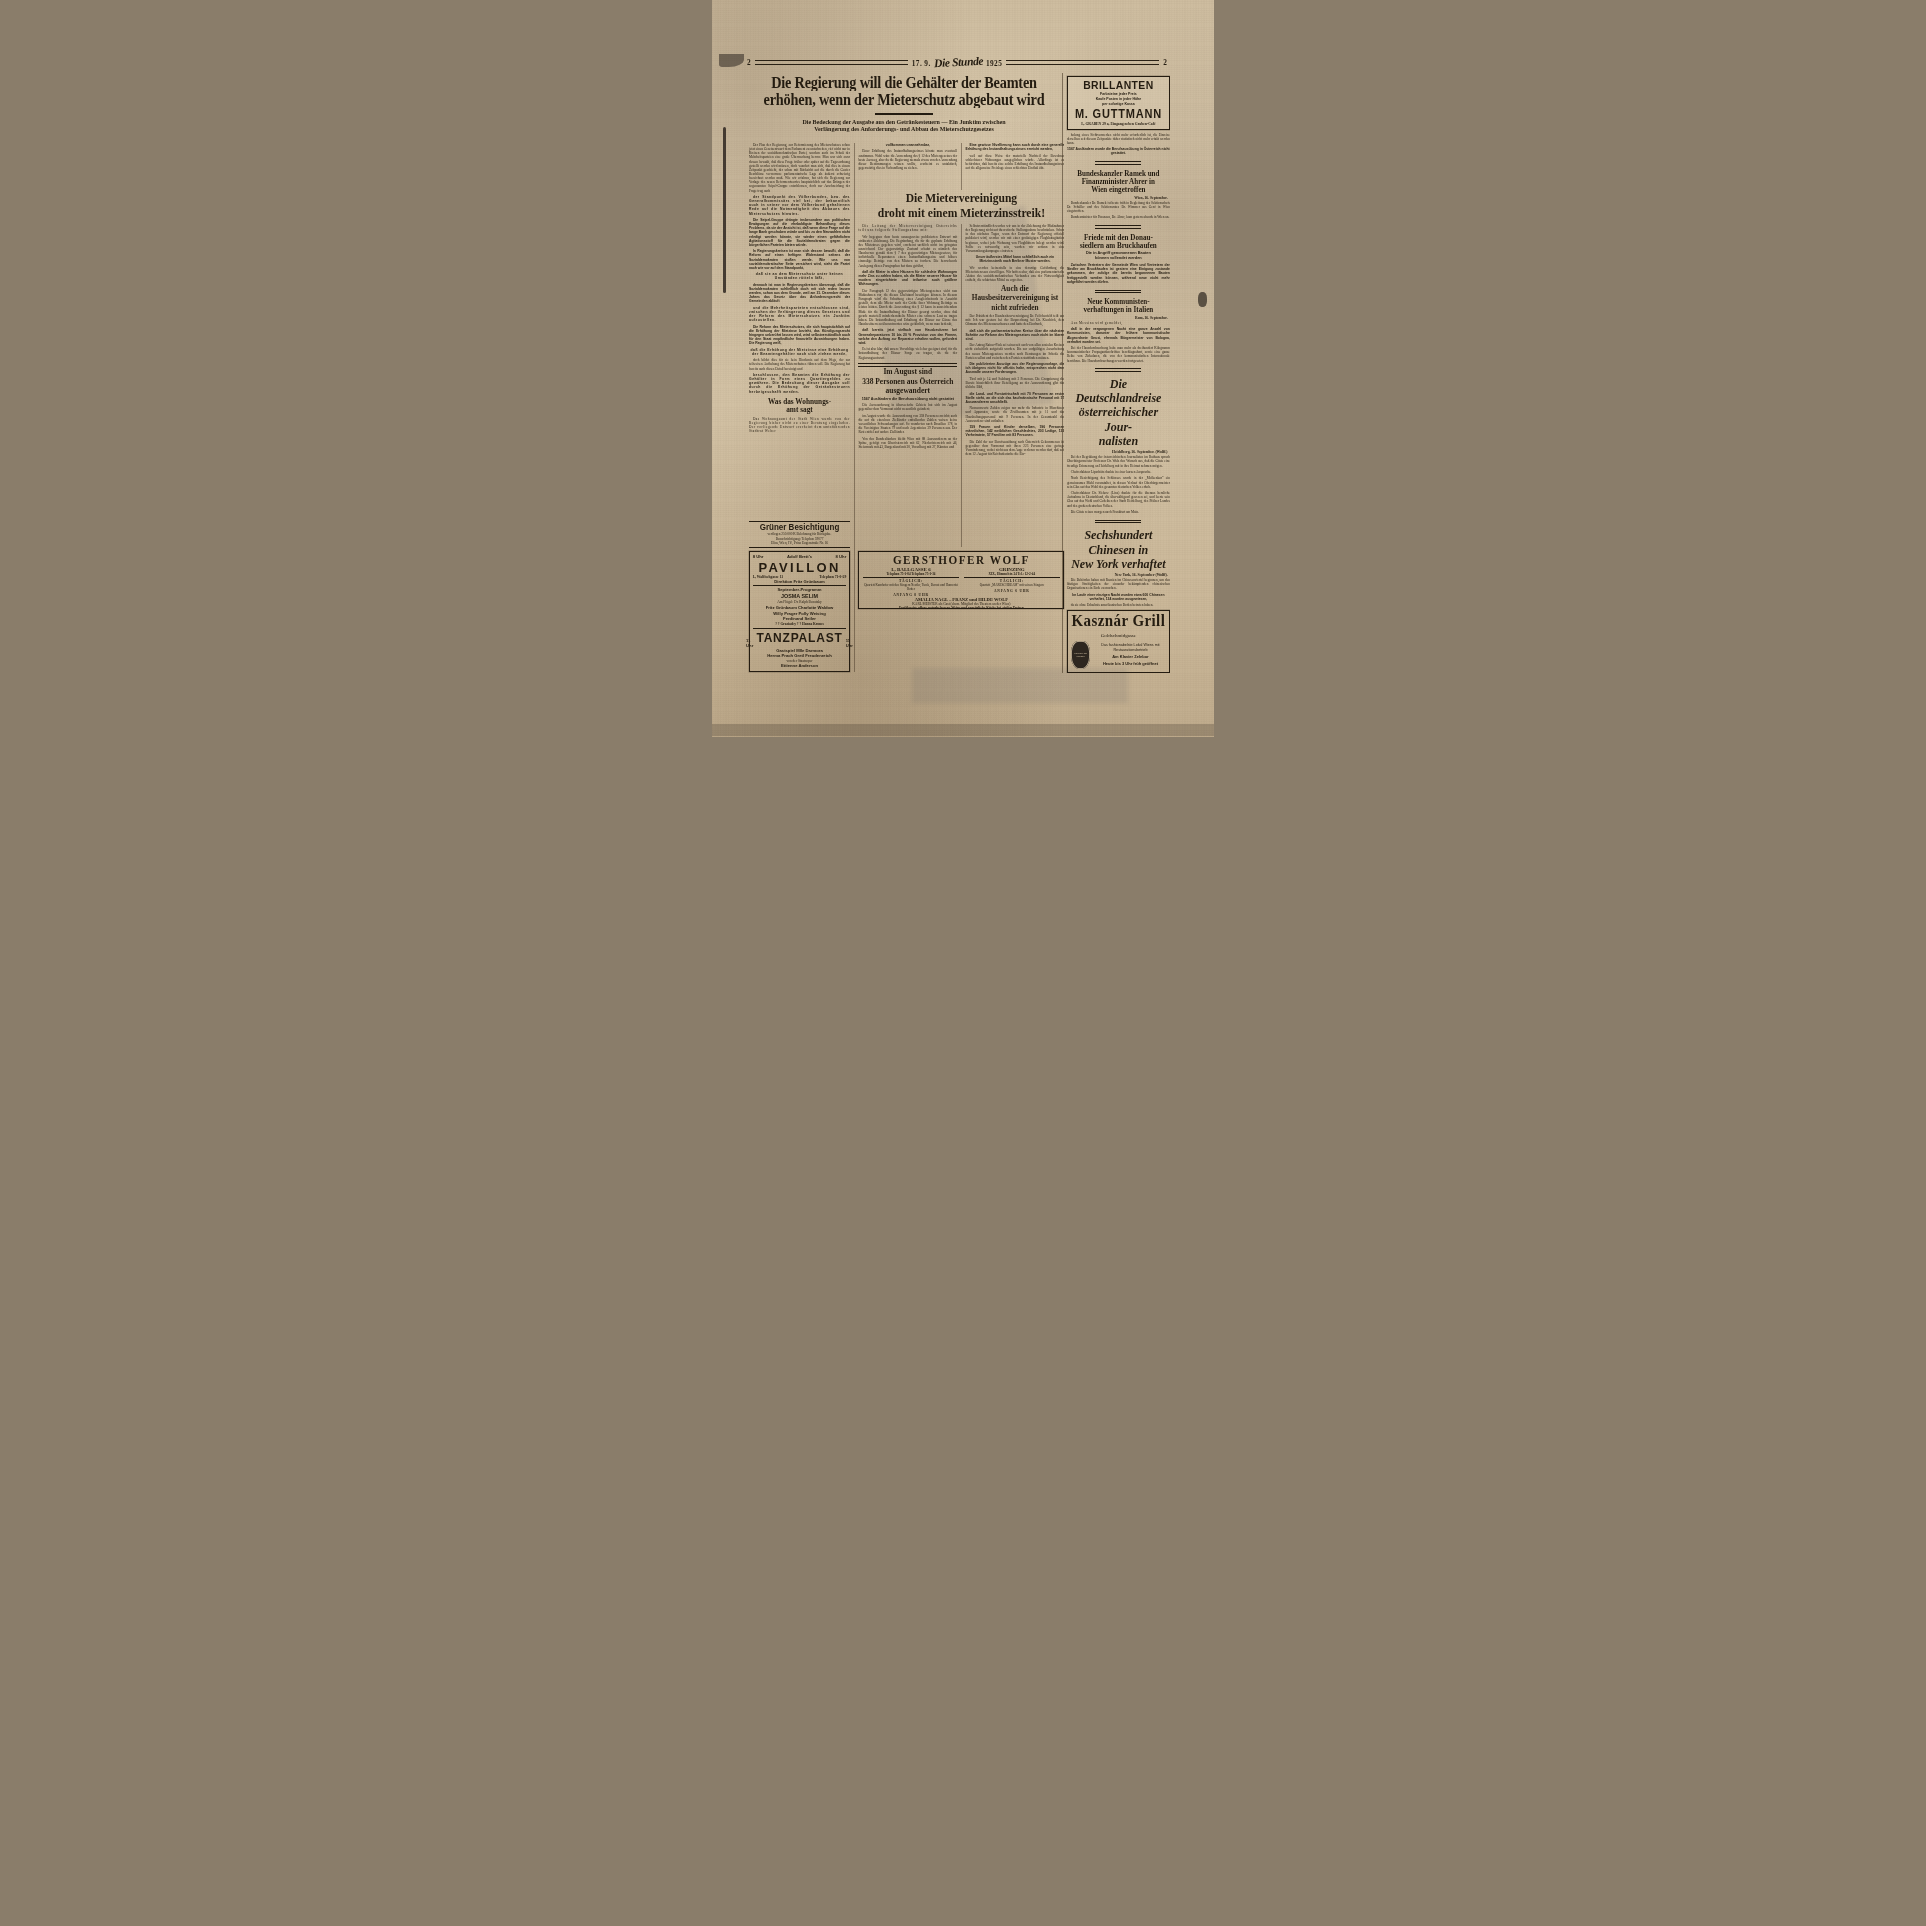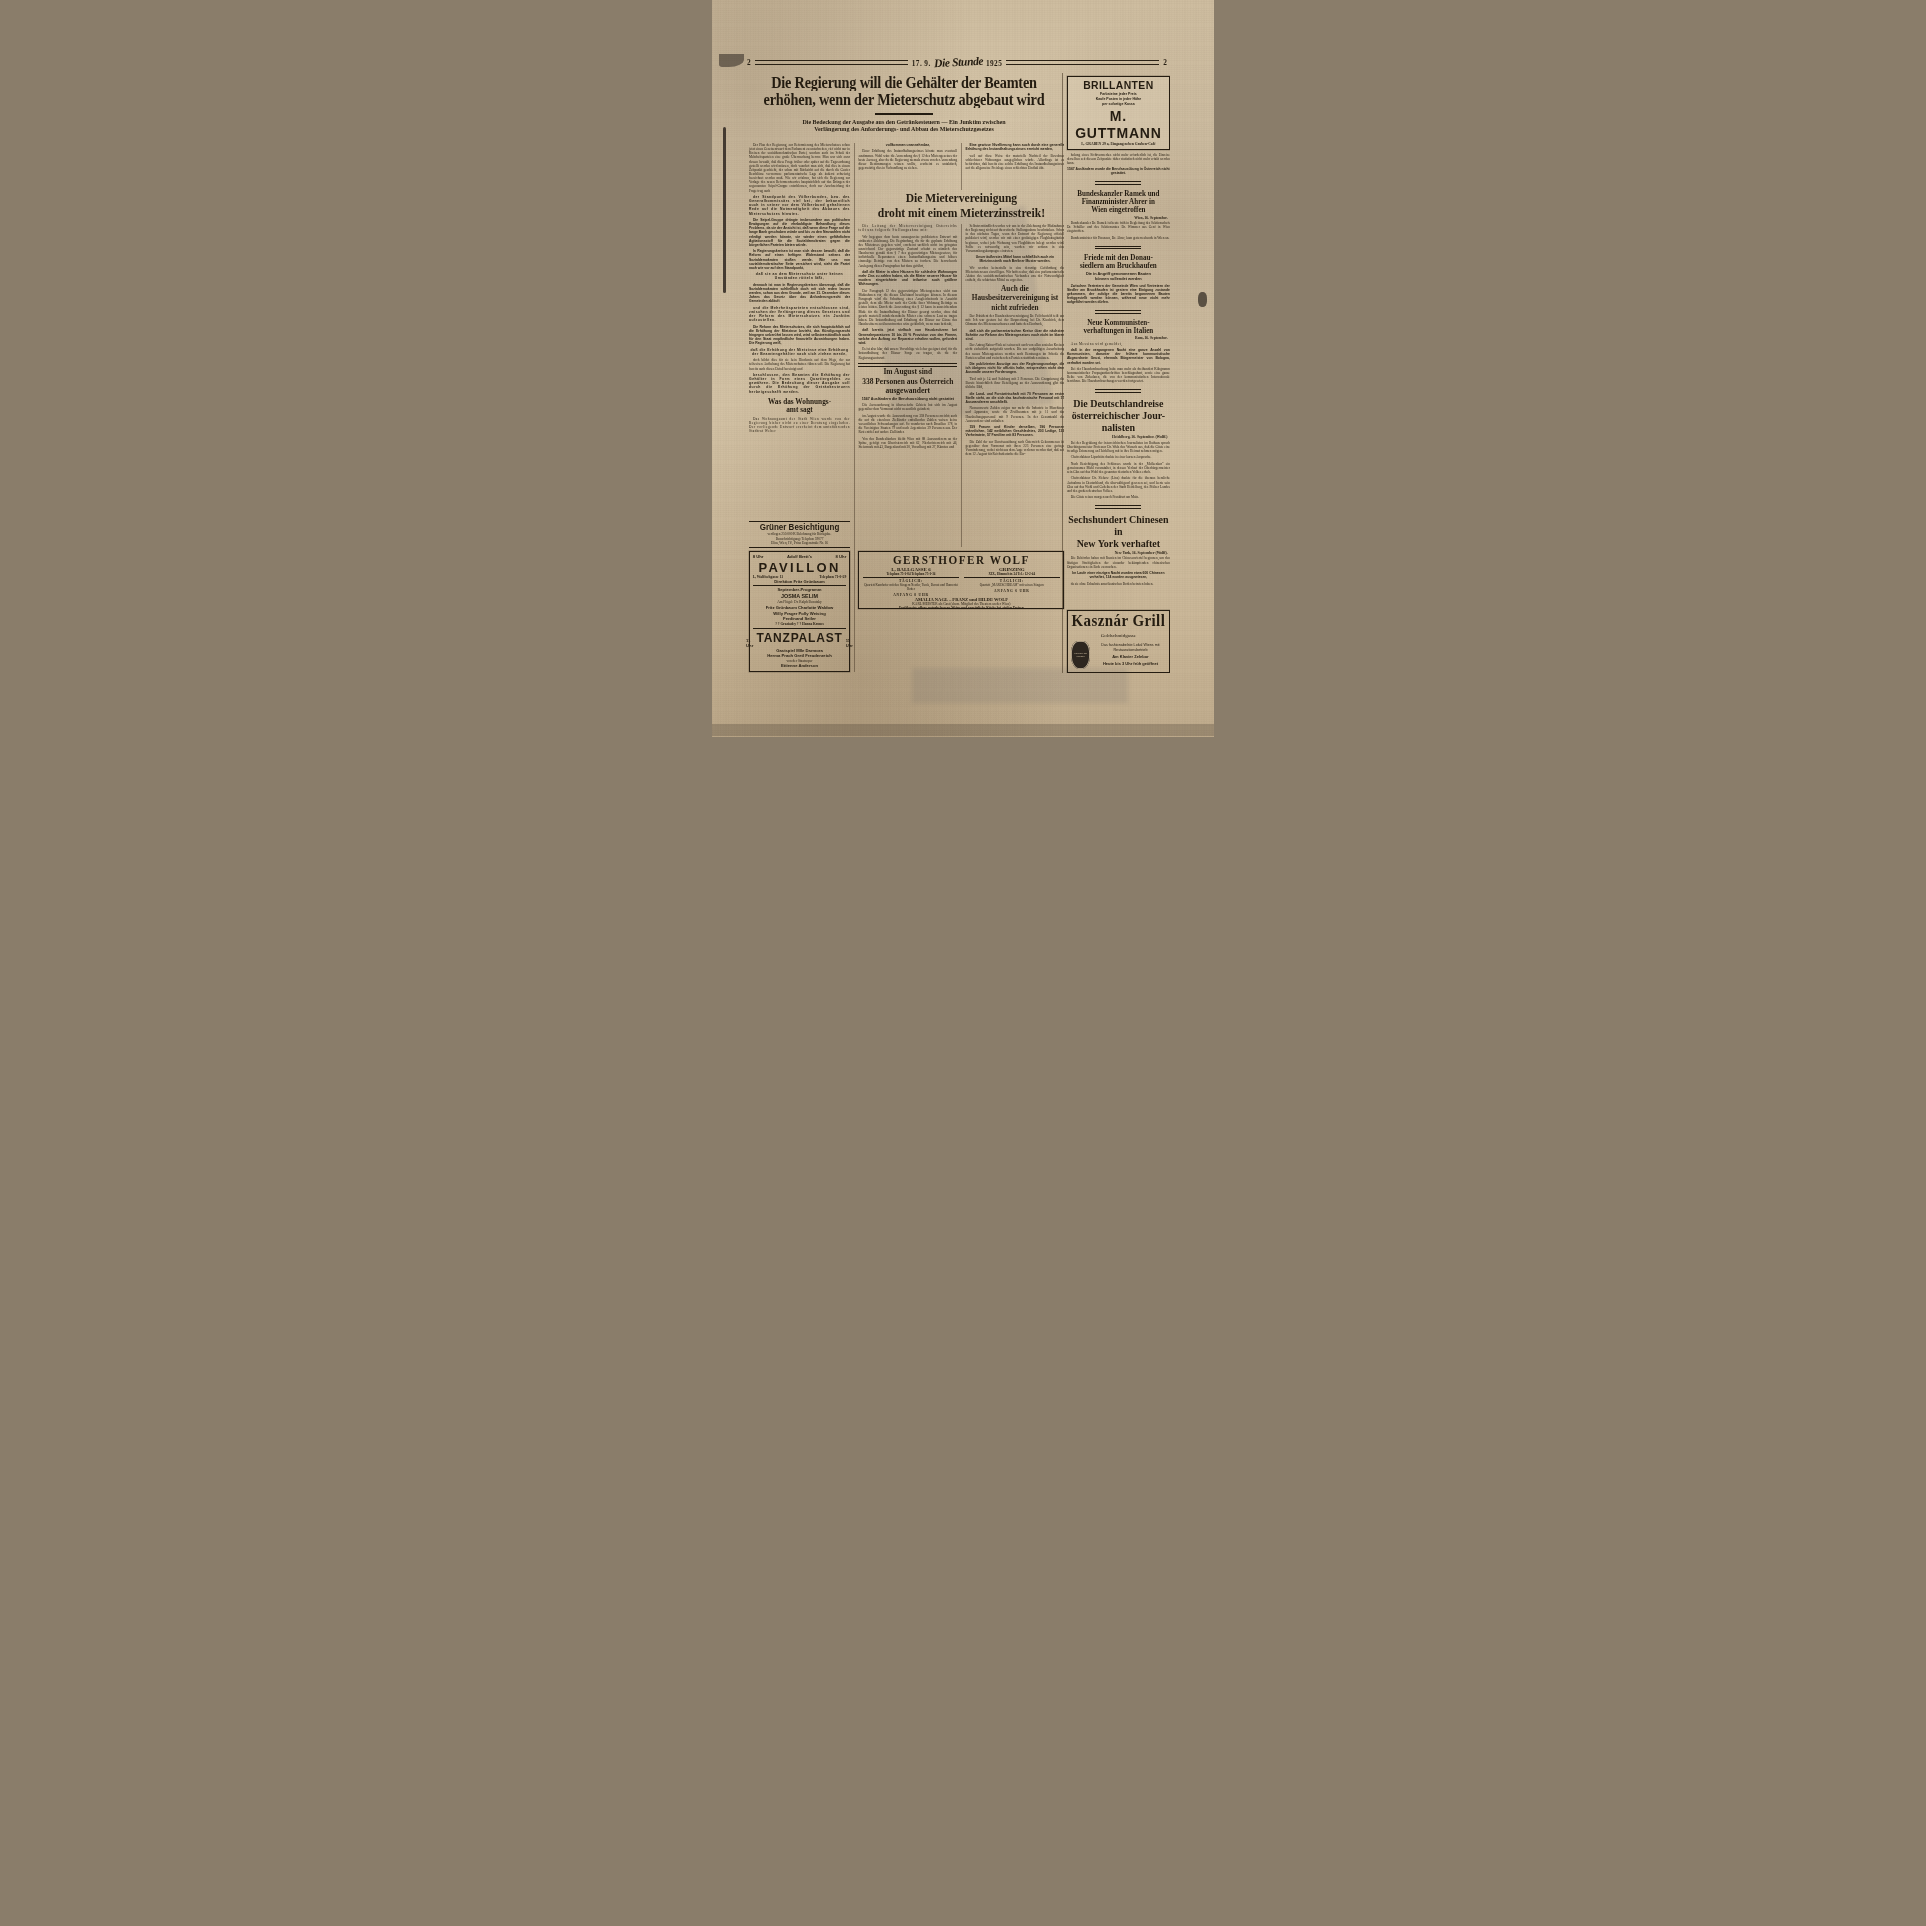--- a/index.html
+++ b/index.html
@@ -48,28 +48,28 @@
   .rowmid{height:323px;overflow:hidden;}
   .aug-rule{height:1.9px;border-top:0.8px solid #241c11;border-bottom:0.4px solid #241c11;margin:3.1px 0 2.3px;}
   .aug-h{font-weight:bold;font-size:7.5px;line-height:1.15;text-align:center;transform:scaleY(1.08);margin:0.8px 0 1.9px;}
   .aug-sub{font-family:"Liberation Sans",sans-serif;font-weight:bold;font-size:3.7px;text-align:center;margin:0 0 2.3px;}
   
   .sdiv{width:46px;height:1.5px;border-top:0.8px solid #241c11;border-bottom:0.4px solid #241c11;margin:3.5px auto;}
   .rail{position:absolute;left:350px;top:73px;width:103px;height:600px;overflow:hidden;
         border-left:0.4px solid rgba(60,45,28,.55);padding-left:3.9px;display:flex;flex-direction:column;}
   .rail .bodytext p{font-size:3.4px;}
   .rail-h{font-weight:bold;font-size:7.1px;line-height:1.15;text-align:center;margin:1.5px 0 1.5px;transform:scaleY(1.05);}
-  .rail-hi{font-weight:bold;font-size:10px;line-height:1.2;text-align:center;margin:1.5px 0 1.5px;}
+  .rail-hi{font-style:italic;font-weight:bold;font-size:12px;line-height:1.2;text-align:center;margin:1.5px 0 1.5px;}
   .rail-sub{font-family:"Liberation Sans",sans-serif;font-weight:bold;font-size:3.9px;text-align:center;line-height:1.25;margin:0.8px 0 1.9px;}
   .dateline{font-weight:bold;font-size:3.7px;text-align:right;margin:0 2.3px 1.2px 0;}
   
   .adbox{border:0.8px solid #241c11;box-shadow:0 0 0 0.4px rgba(36,28,17,.4);padding:2.7px 3.1px;margin:3.1px 0;background:rgba(235,222,198,.25);}
   .brill-t{font-family:"Liberation Sans",sans-serif;font-weight:bold;font-size:10.4px;letter-spacing:0.4px;text-align:center;transform:scaleY(1.1);}
   .brill-s{font-family:"Liberation Sans",sans-serif;font-weight:bold;font-size:3.5px;text-align:center;line-height:1.35;margin-top:1.5px;}
-  .brill-n{font-family:"Liberation Sans",sans-serif;font-weight:bold;font-size:14px;text-align:center;letter-spacing:0.8px;margin-top:1.9px;transform:scaleY(1.1);}
+  .brill-n{font-family:"Liberation Sans",sans-serif;font-weight:bold;font-size:11px;text-align:center;letter-spacing:0.8px;margin-top:1.9px;transform:scaleY(1.1);}
   .brill-a{font-weight:bold;font-size:3.7px;text-align:center;margin-top:1.5px;}
   .wsit{border-top:0.8px solid #241c11;border-bottom:0.8px solid #241c11;padding:1.5px 0.8px;margin:2.3px 0;}
   .wsit .t{font-family:"Liberation Sans",sans-serif;font-weight:bold;font-size:8px;text-align:center;transform:scaleY(1.05);}
   .wsit .l{font-size:3.4px;text-align:center;line-height:1.25;}
   .pav{border:0.8px solid #241c11;box-shadow:0 0 0 0.4px rgba(36,28,17,.4);padding:1.9px 2.7px;margin-top:1.5px;}
   .pav .r1{display:flex;justify-content:space-between;font-family:"Liberation Sans",sans-serif;font-weight:bold;font-size:4.2px;}
   .pav .t{font-family:"Liberation Sans",sans-serif;font-weight:bold;font-size:13px;letter-spacing:2.3px;text-align:center;transform:scaleY(1.05);margin:0.4px 0;}
   .pav .r2{display:flex;justify-content:space-between;font-weight:bold;font-size:3.7px;}
   .pav .dir{font-family:"Liberation Sans",sans-serif;font-weight:bold;font-size:4.2px;text-align:center;border-bottom:0.8px solid #241c11;padding-bottom:1.2px;margin-bottom:1.2px;}
   .pav .ln{text-align:center;font-size:3.5px;line-height:1.3;}

